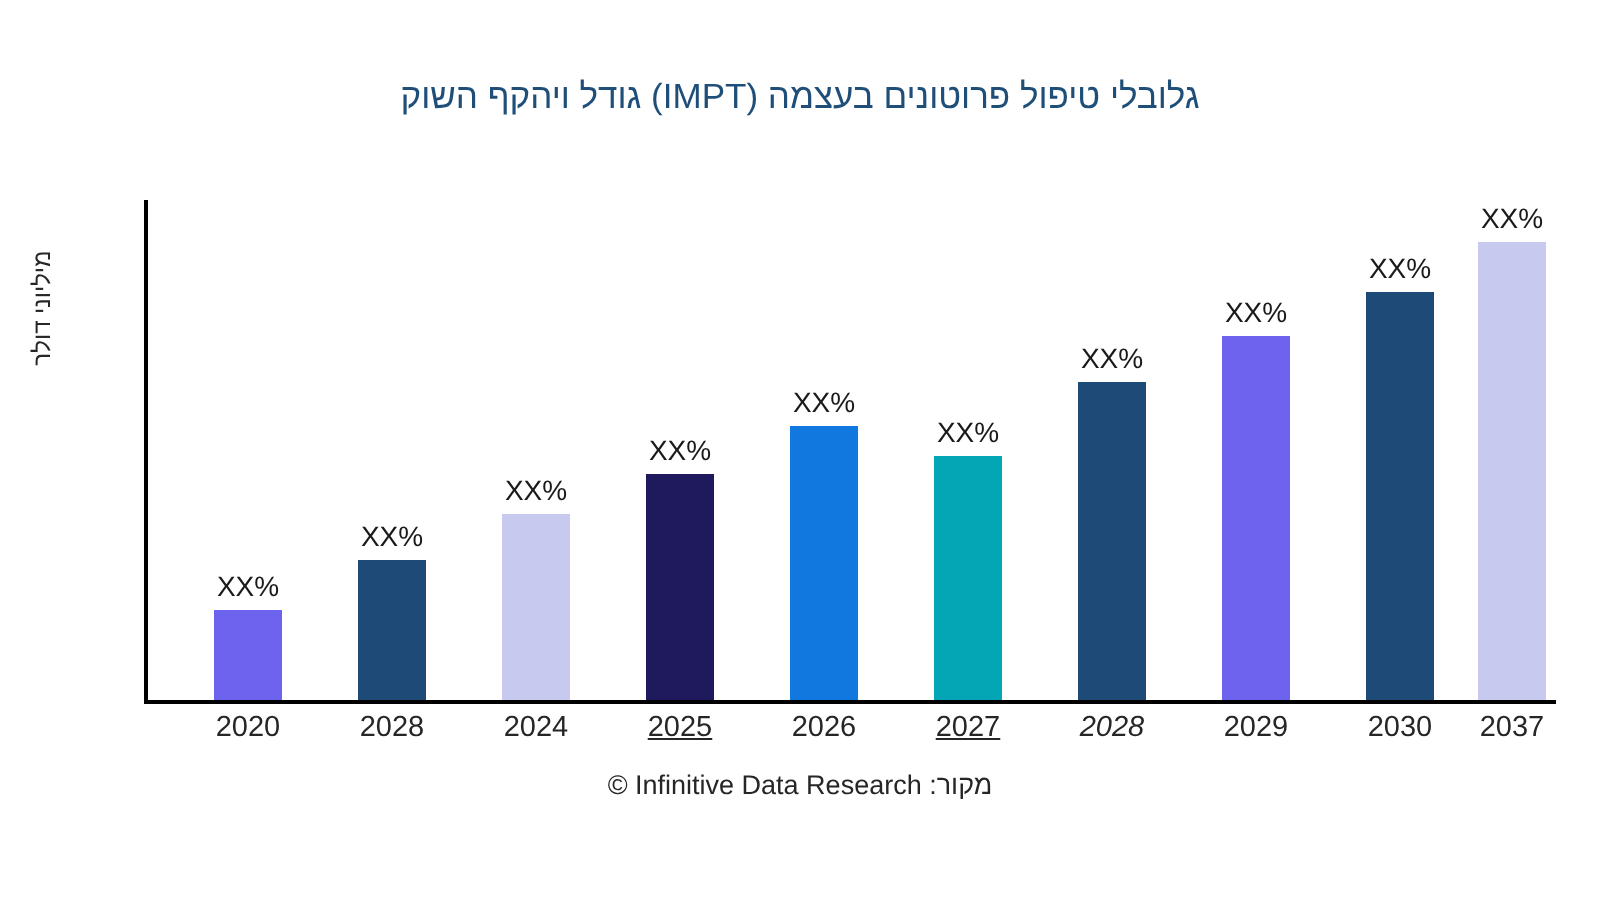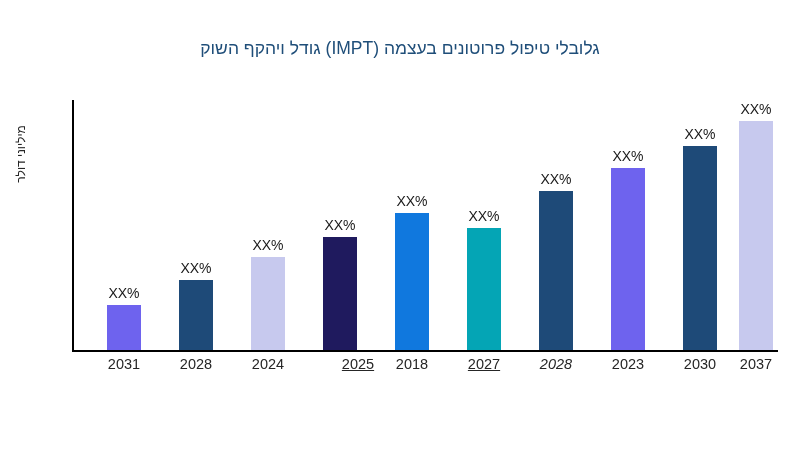--- a/index.html
+++ b/index.html
@@ -213,26 +213,27 @@
           <div class="bar-value" style="bottom: 208px;">XX%</div>
         </div>
         <div class="bar-group" style="left: 667px;">
           <div class="bar-rect" title="2031" style="height: 229px; background: rgb(199, 201, 238);"></div>
           <div class="bar-value" style="bottom: 233px;">XX%</div>
         </div>
       </div>
   </div>
 
   <div class="xtick-layer" id="xtick-layer">
-      <div class="xtick" style="left: 35px;">2031</div>
+      <div class="xtick" style="left: 35px;">2020</div>
       <div class="xtick" style="left: 107px;">2028</div>
       <div class="xtick" style="left: 179px;">2024</div>
-      <div class="xtick" style="left: 269px; text-decoration: underline;">2025</div>
-      <div class="xtick" style="left: 323px;">2018</div>
+      <div class="xtick" style="left: 251px; text-decoration: underline;">2025</div>
+      <div class="xtick" style="left: 323px;">2026</div>
       <div class="xtick" style="left: 395px; text-decoration: underline;">2027</div>
       <div class="xtick" style="left: 467px; font-style: italic;">2028</div>
-      <div class="xtick" style="left: 539px;">2023</div>
+      <div class="xtick" style="left: 539px;">2029</div>
       <div class="xtick" style="left: 611px;">2030</div>
       <div class="xtick" style="left: 667px;">2037</div>
     </div>
 
+  <div class="source-note">מקור: Infinitive Data Research ©</div>
 
 </div>
 
 </body></html>

